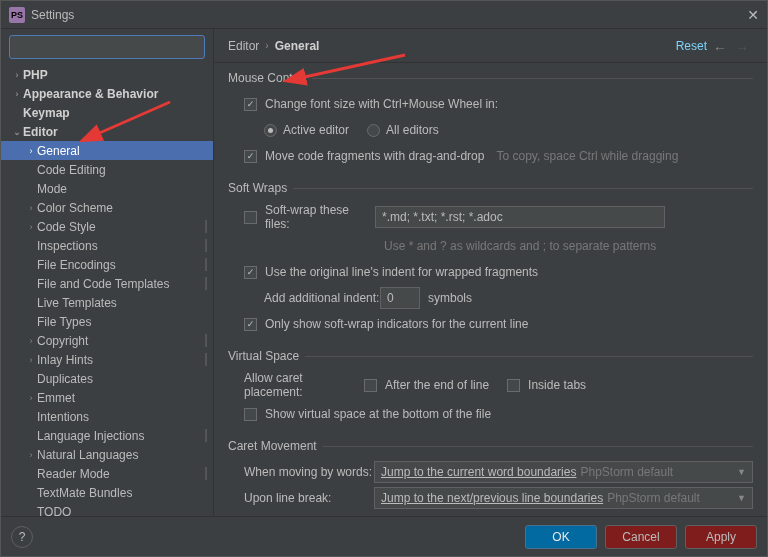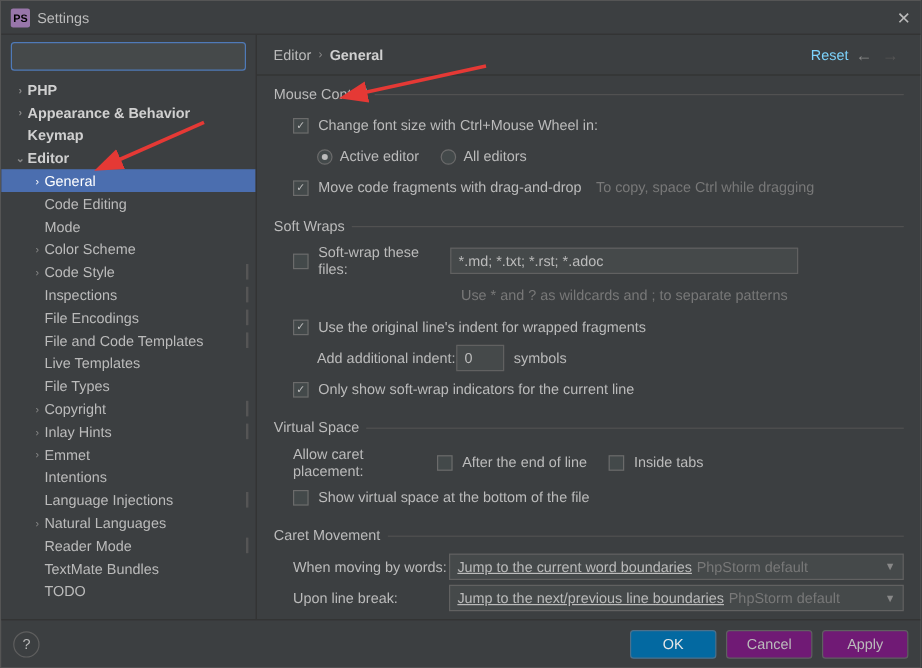--- a/index.html
+++ b/index.html
@@ -45,21 +45,21 @@
   .textfield { background: #45494a; border: 1px solid #616161; color: #bbbbbb; height: 22px; padding: 0 6px; font-size: 12px; }
   .num { width: 40px; text-align: left; }
   .label-col { width: 130px; flex-shrink: 0; display: inline-block; }
   .combo { flex: 1; height: 22px; background: #45494a; border: 1px solid #616161; display: flex; align-items: center; padding: 0 6px; cursor: pointer; max-width: 380px; }
   .combo .val { color: #bbbbbb; text-decoration: underline; }
   .combo .def { color: #787878; margin-left: 4px; }
   .combo .dd { margin-left: auto; color: #888; font-size: 9px; }
   .footer { height: 40px; border-top: 1px solid #323232; display: flex; align-items: center; padding: 0 10px; gap: 8px; }
   .footer .help { width: 22px; height: 22px; border: 1px solid #5e5e5e; border-radius: 50%; display: flex; align-items: center; justify-content: center; color: #bbbbbb; cursor: pointer; font-size: 12px; }
   .footer .spacer { flex: 1; }
-  .btn { min-width: 72px; height: 24px; background: #701a75; border: 1px solid #5e6060; color: #bbbbbb; display: flex; align-items: center; justify-content: center; cursor: pointer; border-radius: 3px; font-size: 12px; }
+  .btn { min-width: 72px; height: 24px; background: #7f1d1d; border: 1px solid #5e6060; color: #bbbbbb; display: flex; align-items: center; justify-content: center; cursor: pointer; border-radius: 3px; font-size: 12px; }
   .btn.primary { background: #0369a1; border-color: #4c708c; color: #e8e8e8; }
   
   .arrow-overlay { position: absolute; top: 0; left: 0; pointer-events: none; }
   ::-webkit-scrollbar { width: 8px; }
   ::-webkit-scrollbar-thumb { background: #595b5d; }
   ::-webkit-scrollbar-track { background: #3c3f41; }
 </style>
 </head>
 <body>
 
@@ -139,20 +139,24 @@
           </div>
           <div class="tree-item lvl2">
             <span class="arrow">›</span>
             <span>Copyright</span>
             <span class="sep"></span>
           </div>
           <div class="tree-item lvl2">
             <span class="arrow">›</span>
             <span>Inlay Hints</span>
             <span class="sep"></span>
+          </div>
+          <div class="tree-item lvl2">
+            <span class="arrow"></span>
+            <span>Duplicates</span>
           </div>
           <div class="tree-item lvl2">
             <span class="arrow">›</span>
             <span>Emmet</span>
           </div>
           <div class="tree-item lvl2">
             <span class="arrow"></span>
             <span>Intentions</span>
           </div>
           <div class="tree-item lvl2">

